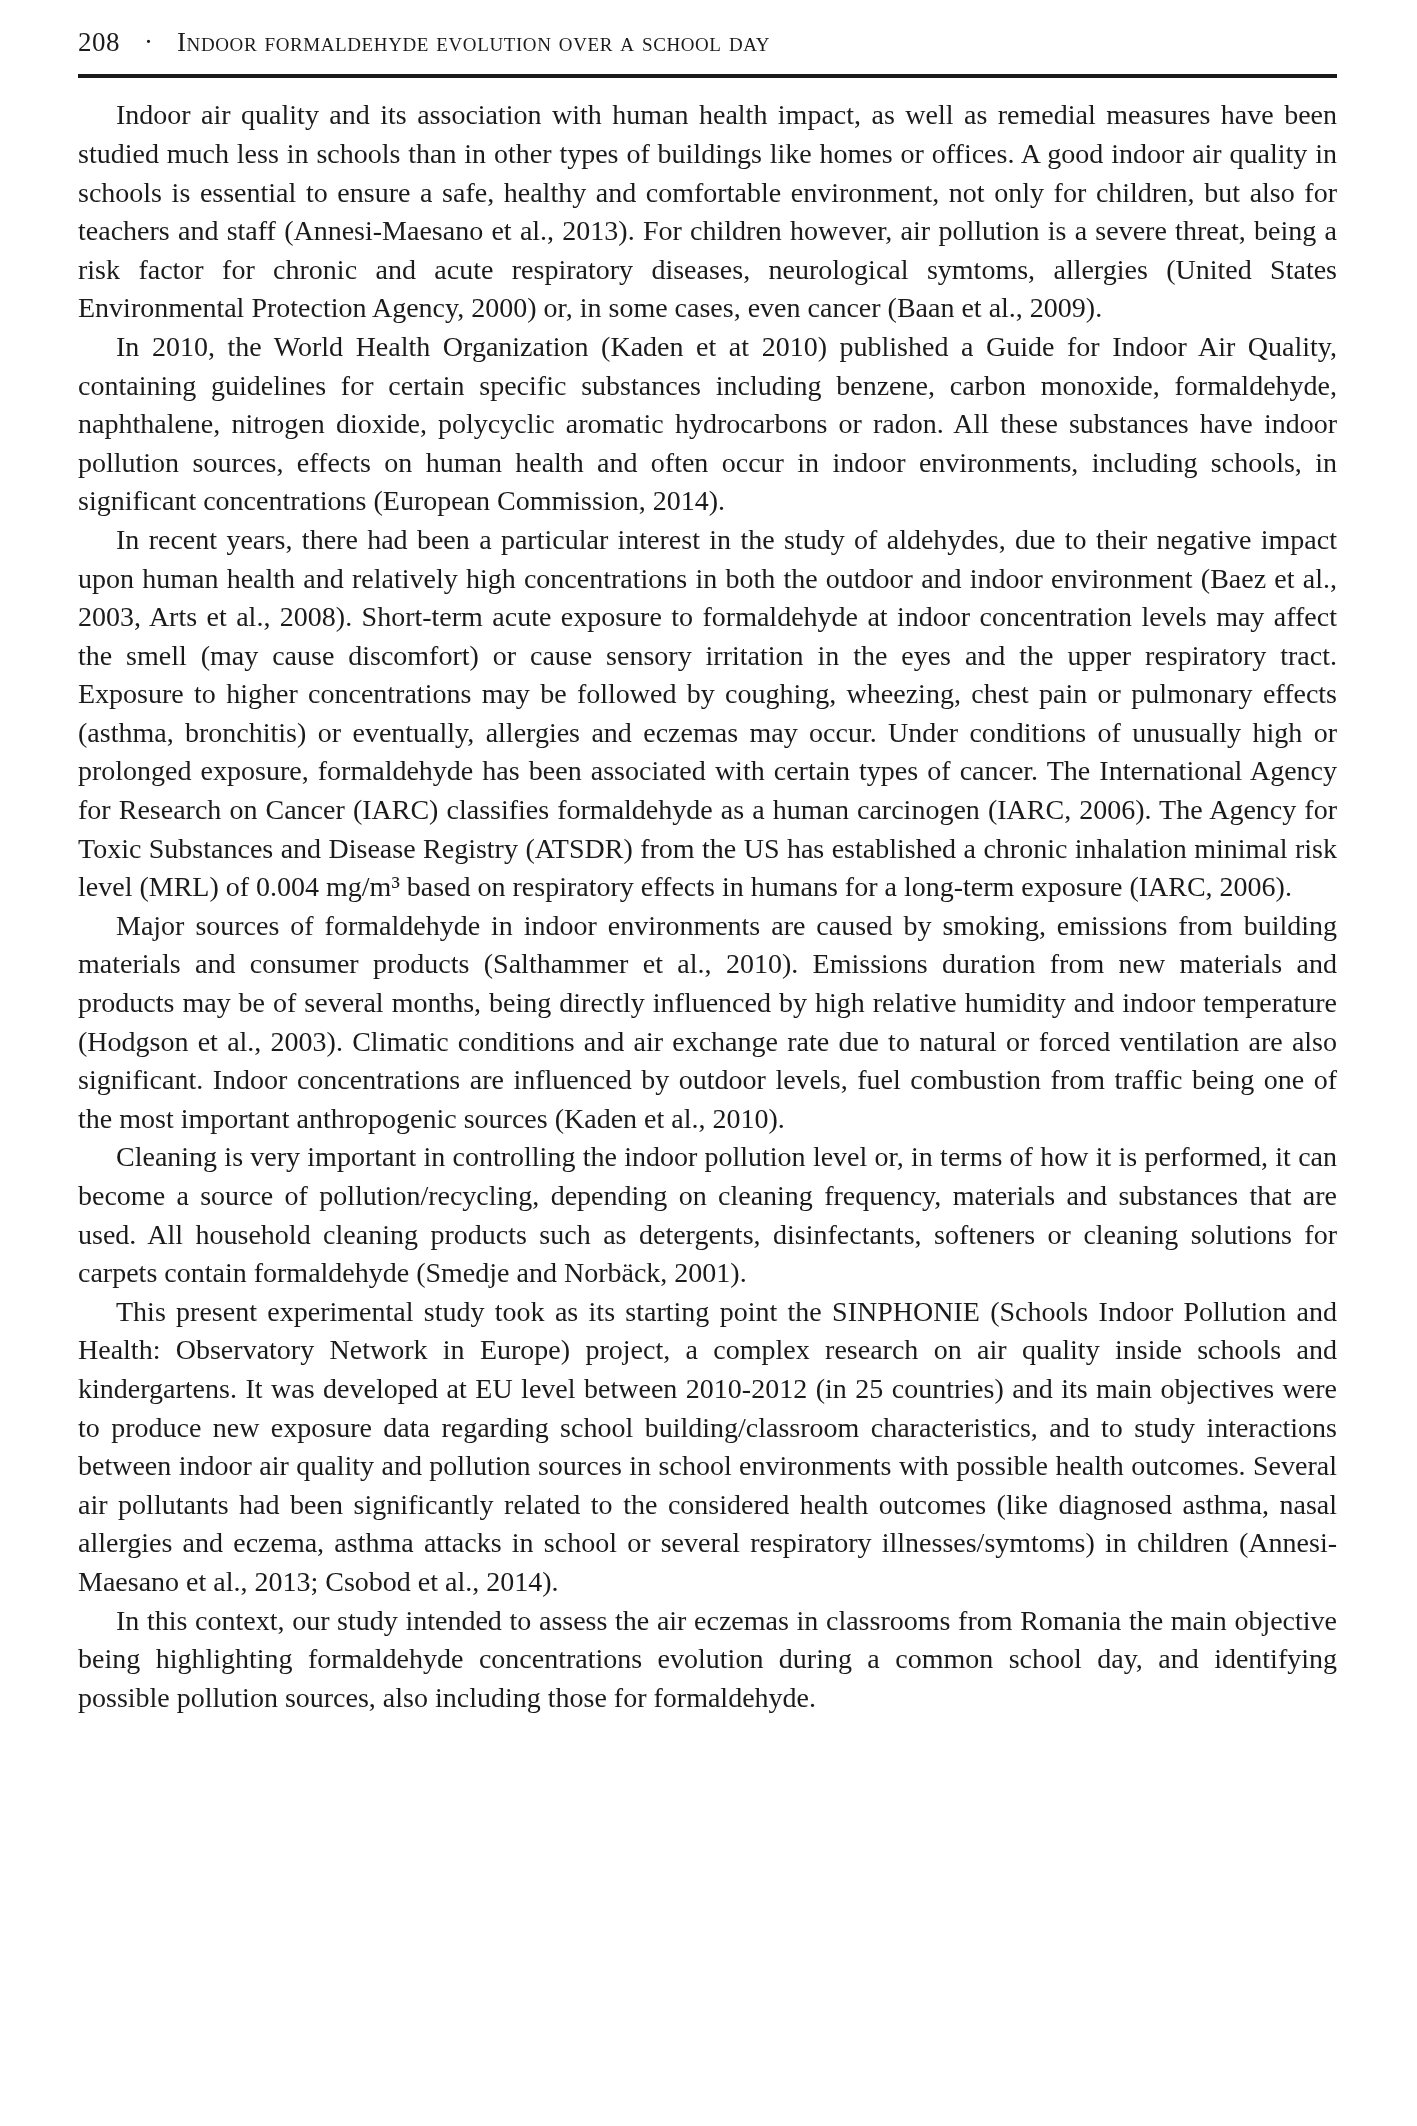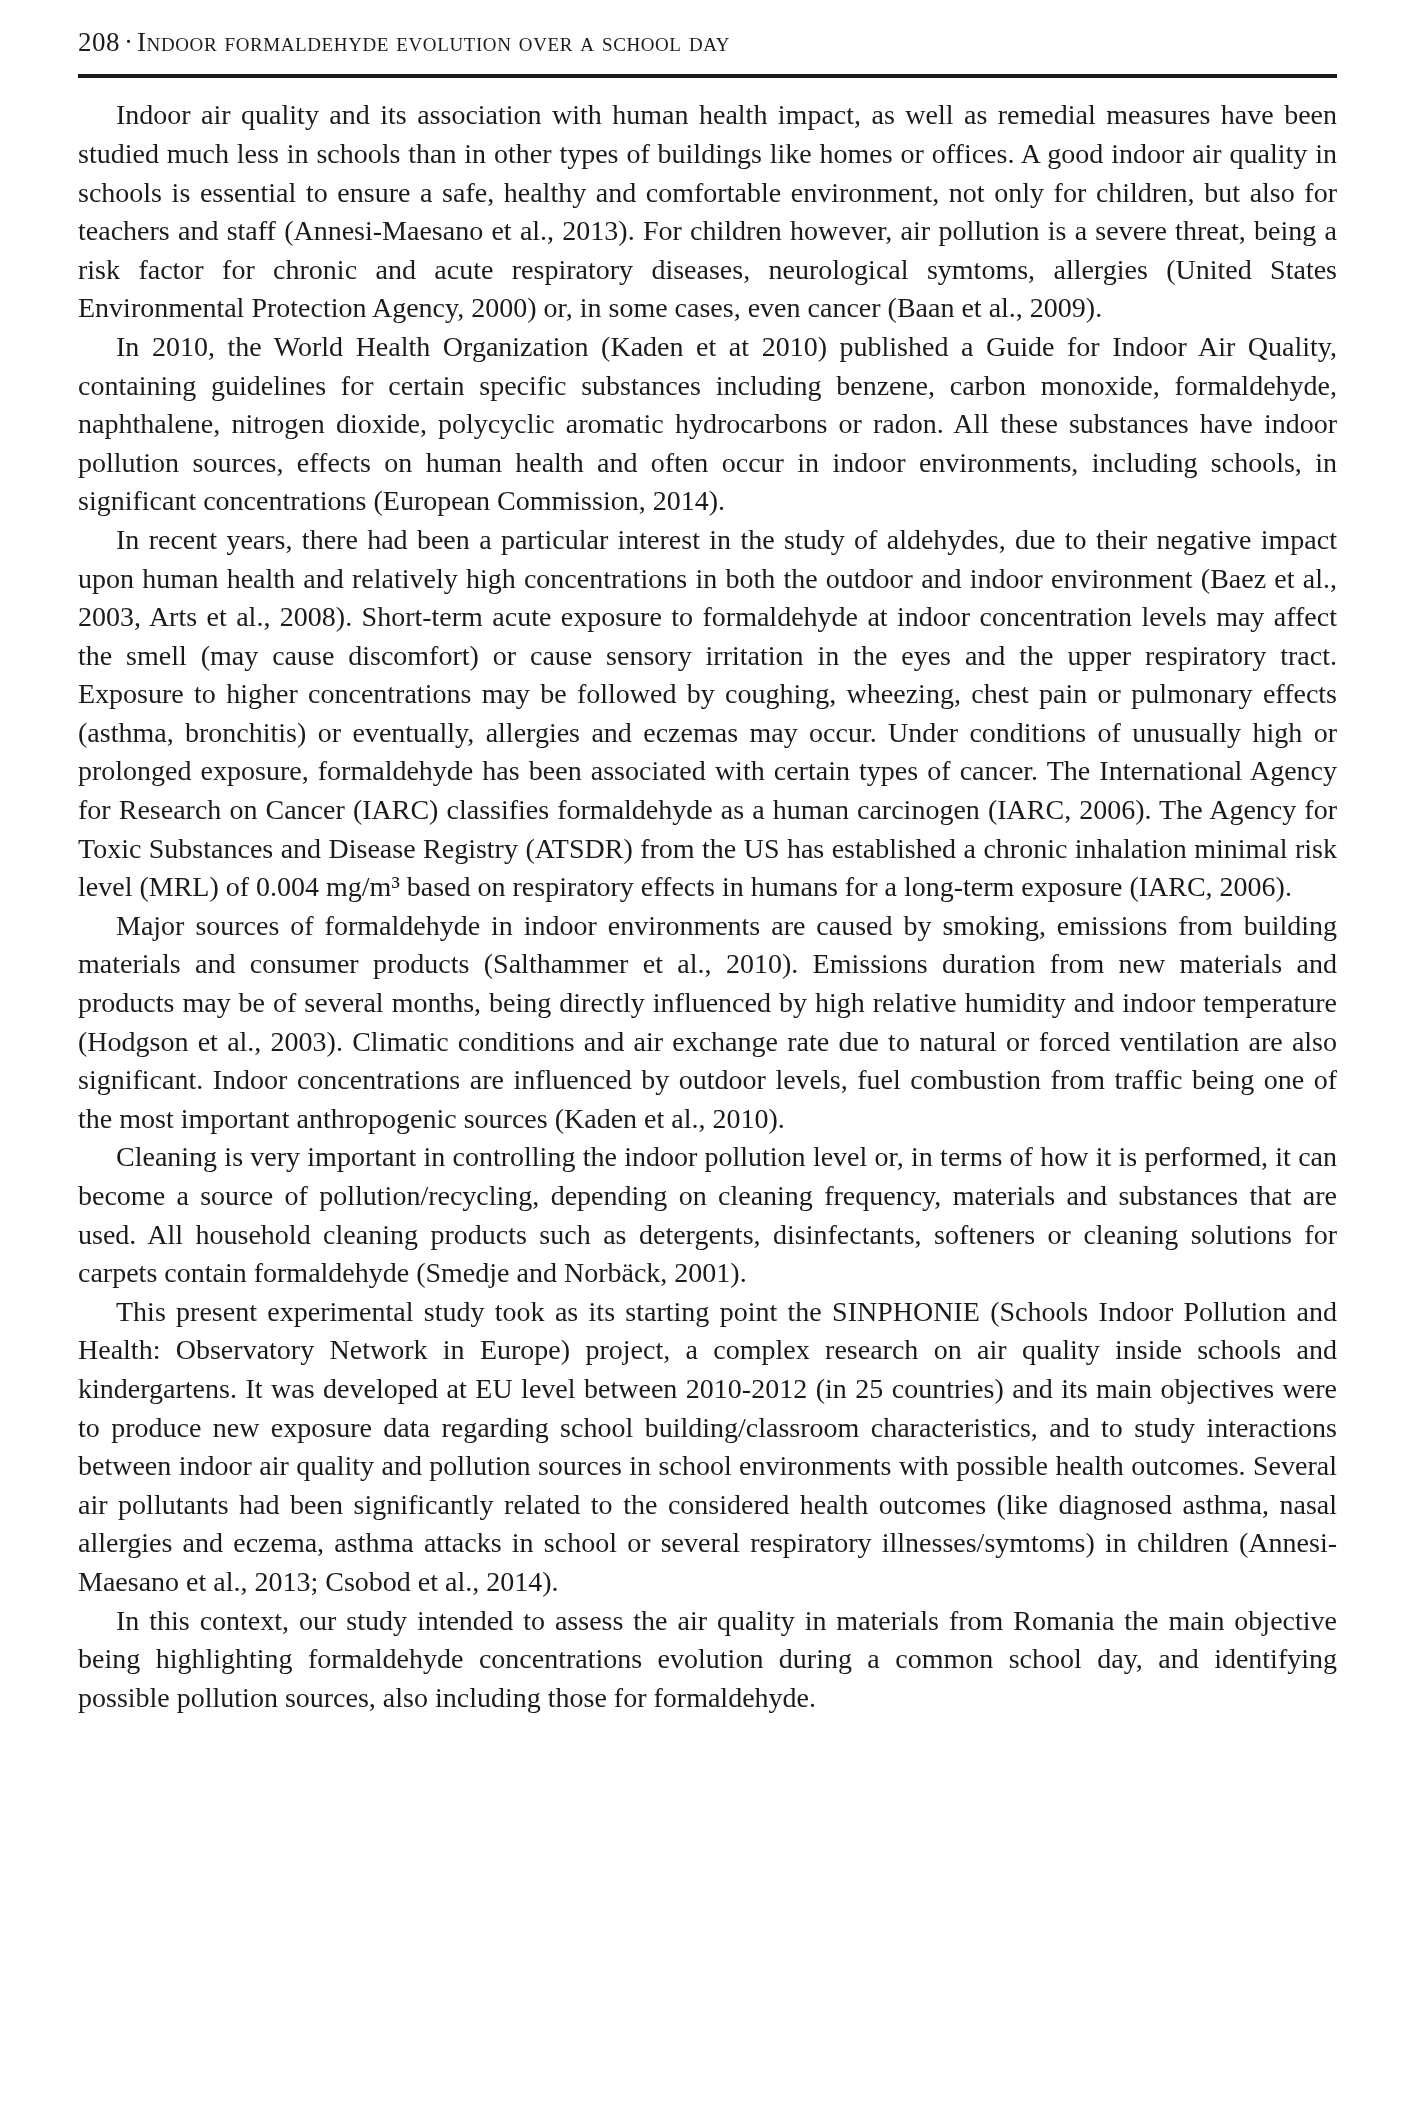--- a/index.html
+++ b/index.html
@@ -14,21 +14,21 @@
     background: #ffffff;
     box-sizing: border-box;
     padding: 26px 80px 0 78px;
     font-family: "Liberation Serif", "DejaVu Serif", serif;
     color: #1b1b1b;
     overflow: hidden;
   }
   .page-header {
     display: flex;
     align-items: baseline;
-    gap: 4px;
+    gap: 24px;
     font-size: 27px;
     line-height: 1.2;
     color: #1b1b1b;
     white-space: nowrap;
   }
   .page-number {
     letter-spacing: 0.5px;
   }
   .header-separator {
     font-size: 27px;
@@ -70,16 +70,16 @@
 
   <hr class="header-rule">
 
   <div class="article-body">
     <p>Indoor air quality and its association with human health impact, as well as remedial measures have been studied much less in schools than in other types of buildings like homes or offices. A good indoor air quality in schools is essential to ensure a safe, healthy and comfortable environment, not only for children, but also for teachers and staff (Annesi-Maesano et al., 2013). For children however, air pollution is a severe threat, being a risk factor for chronic and acute respiratory diseases, neurological symtoms, allergies (United States Environmental Protection Agency, 2000) or, in some cases, even cancer (Baan et al., 2009).</p>
     <p>In 2010, the World Health Organization (Kaden et at 2010) published a Guide for Indoor Air Quality, containing guidelines for certain specific substances including benzene, carbon monoxide, formaldehyde, naphthalene, nitrogen dioxide, polycyclic aromatic hydrocarbons or radon. All these substances have indoor pollution sources, effects on human health and often occur in indoor environments, including schools, in significant concentrations (European Commission, 2014).</p>
     <p>In recent years, there had been a particular interest in the study of aldehydes, due to their negative impact upon human health and relatively high concentrations in both the outdoor and indoor environment (Baez et al., 2003, Arts et al., 2008). Short-term acute exposure to formaldehyde at indoor concentration levels may affect the smell (may cause discomfort) or cause sensory irritation in the eyes and the upper respiratory tract. Exposure to higher concentrations may be followed by coughing, wheezing, chest pain or pulmonary effects (asthma, bronchitis) or eventually, allergies and eczemas may occur. Under conditions of unusually high or prolonged exposure, formaldehyde has been associated with certain types of cancer. The International Agency for Research on Cancer (IARC) classifies formaldehyde as a human carcinogen (IARC, 2006). The Agency for Toxic Substances and Disease Registry (ATSDR) from the US has established a chronic inhalation minimal risk level (MRL) of 0.004 mg/m³ based on respiratory effects in humans for a long-term exposure  (IARC, 2006).</p>
     <p>Major sources of formaldehyde in indoor environments are caused by smoking, emissions from building materials and consumer products (Salthammer et al., 2010). Emissions duration from new materials and products may be of several months, being directly influenced by high relative humidity and  indoor temperature (Hodgson et al., 2003). Climatic conditions and air exchange rate due to natural or forced ventilation are also significant. Indoor concentrations are influenced by outdoor levels, fuel combustion from traffic being one of the most important anthropogenic sources (Kaden et al., 2010).</p>
     <p>Cleaning is very important in controlling the indoor pollution level or, in terms of how it is performed, it can become a source of pollution/recycling, depending on cleaning frequency, materials and substances that are used. All household cleaning products such as detergents, disinfectants, softeners or cleaning solutions for carpets contain formaldehyde (Smedje and Norbäck, 2001).</p>
     <p>This present experimental study took as its starting point the SINPHONIE (Schools Indoor Pollution and Health: Observatory Network in Europe) project, a complex research on air quality inside schools and kindergartens.  It was developed at EU level between 2010-2012 (in 25 countries) and its main objectives were to produce new exposure data regarding school building/classroom characteristics, and to study interactions between indoor air quality and pollution sources in school environments  with possible health outcomes.  Several air pollutants had been significantly related to the considered health outcomes (like diagnosed asthma, nasal allergies and eczema, asthma attacks in school or several respiratory illnesses/symtoms) in children (Annesi-Maesano et al., 2013; Csobod et al., 2014).</p>
-    <p>In this context, our study intended to assess the air quality in materials from Romania the main objective being highlighting formaldehyde concentrations evolution during a common school day, and identifying possible pollution sources, also including  those for formaldehyde.</p>
+    <p>In this context, our study intended to assess the air eczemas in classrooms from Romania the main objective being highlighting formaldehyde concentrations evolution during a common school day, and identifying possible pollution sources, also including  those for formaldehyde.</p>
   </div>
 
 </div>
 
 </body></html>

